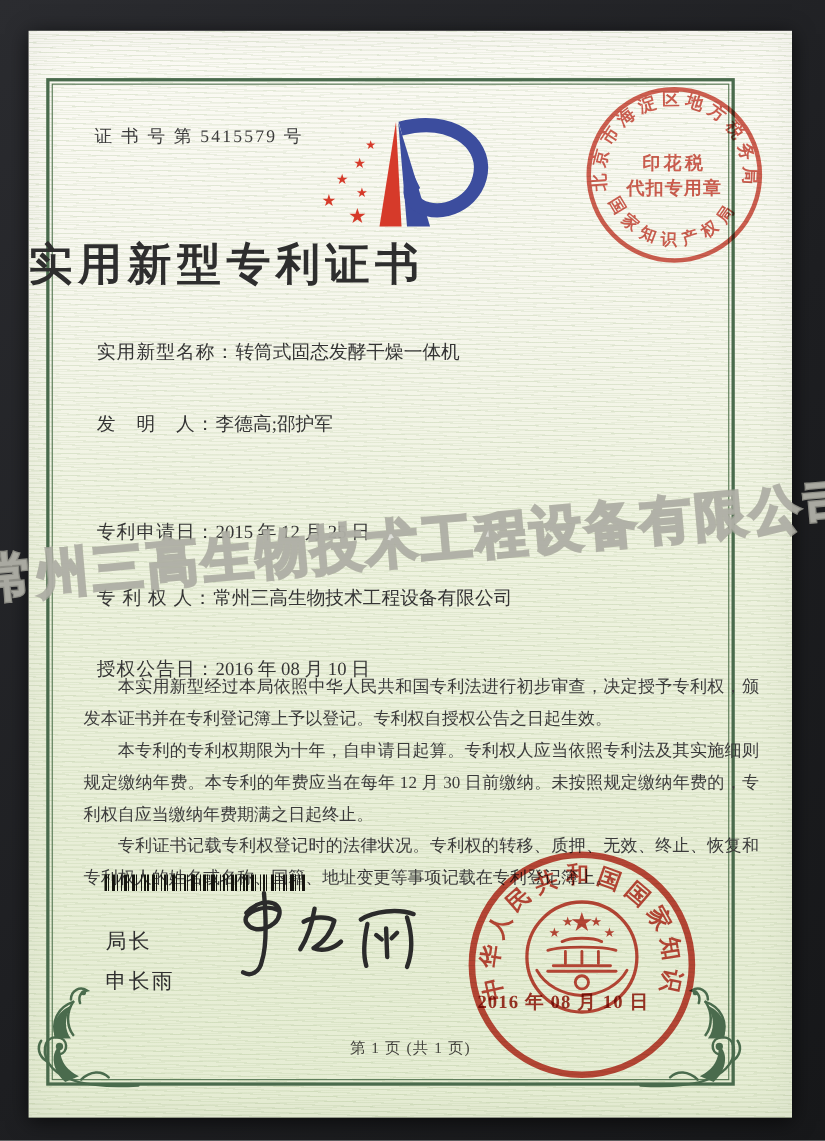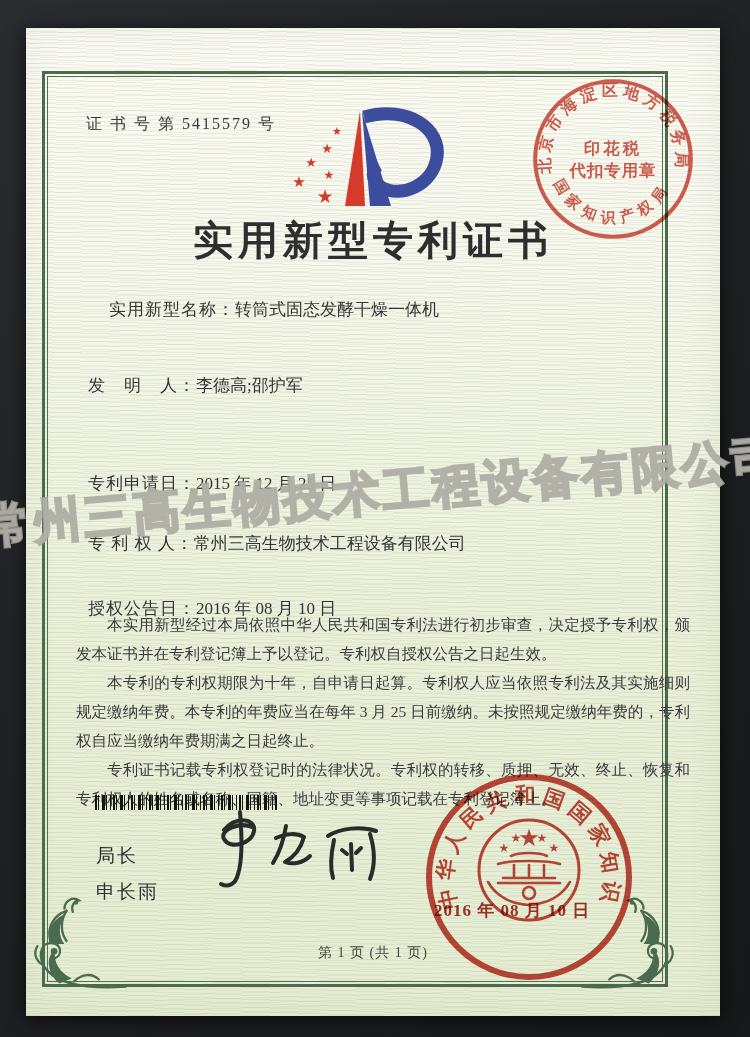--- a/index.html
+++ b/index.html
@@ -25,26 +25,26 @@
   .corner-orn.bl{left:0px;top:862px;}
   .corner-orn.br{left:552px;top:862px;transform:scaleX(-1);}
   .cert-no{
     position:absolute;left:60px;top:86px;font-size:16px;color:#3a3a3a;
     letter-spacing:2px;z-index:3;text-align:right;
   }
   .logo{position:absolute;left:259px;top:75px;width:180px;height:110px;z-index:3;}
   .stamp-tax{position:absolute;left:500px;top:44px;width:174px;height:174px;z-index:8;
     opacity:0.88;mix-blend-mode:multiply;}
   .title{
-    position:absolute;left:0;top:185px;width:100%;text-align:center;
+    position:absolute;left:0;top:185px;width:100%;
     font-size:40px;font-weight:700;letter-spacing:5px;color:#2e2e2e;z-index:3;
   }
   .field-row{position:absolute;left:62px;font-size:17px;color:#343434;z-index:3;white-space:nowrap;}
   .field-row .flabel{letter-spacing:1px;}
-  .fr0{top:270px;margin-left:21px;} .fr1{top:346px;} .fr2{top:396px;} .fr3{top:444px;} .fr4{top:504px;} .fr5{top:557px;margin-top:12px;}
+  .fr0{top:280px;} .fr1{top:346px;} .fr2{top:396px;} .fr3{top:444px;} .fr4{top:504px;} .fr5{top:557px;margin-top:12px;}
   .watermark{
     position:absolute;left:-42px;top:468px;width:860px;z-index:6;
     transform:rotate(-5deg);transform-origin:left center;
     font-family:"Liberation Sans", sans-serif;font-weight:700;
     font-size:47px;letter-spacing:3px;white-space:nowrap;
     color:rgba(255,255,255,0.55);
     -webkit-text-stroke:2.5px rgba(165,165,155,0.8);
     text-shadow:0 0 1px rgba(150,150,140,0.6);
     pointer-events:none;
   }
@@ -164,21 +164,21 @@
     <span class="flabel">专 利 权 人：</span><span class="fvalue">常州三高生物技术工程设备有限公司</span>
   </div>
   <div class="field-row fr5">
     <span class="flabel">授权公告日：</span><span class="fvalue">2016 年 08 月 10 日</span>
   </div>
 
   <div class="watermark">常州三高生物技术工程设备有限公司</div>
 
   <div class="body-text">
     <p>本实用新型经过本局依照中华人民共和国专利法进行初步审查，决定授予专利权，颁发本证书并在专利登记簿上予以登记。专利权自授权公告之日起生效。</p>
-    <p>本专利的专利权期限为十年，自申请日起算。专利权人应当依照专利法及其实施细则规定缴纳年费。本专利的年费应当在每年 3 月 25 日前缴纳。未按照规定缴纳年费的，专利权自应当缴纳年费期满之日起终止。</p>
+    <p>本专利的专利权期限为十年，自申请日起算。专利权人应当依照专利法及其实施细则规定缴纳年费。本专利的年费应当在每年 12 月 30 日前缴纳。未按照规定缴纳年费的，专利权自应当缴纳年费期满之日起终止。</p>
     <p>专利证书记载专利权登记时的法律状况。专利权的转移、质押、无效、终止、恢复和专利权人的姓名或名称、国籍、地址变更等事项记载在专利登记簿上。</p>
   </div>
 
   <div class="barcode"></div>
 
   <div class="signer-title">局长</div>
   <div class="signer-name">申长雨</div>
 
   <svg class="signature" viewBox="0 0 200 100">
     <g stroke="#2b2b2b" stroke-width="4" fill="none" stroke-linecap="round" stroke-linejoin="round">

